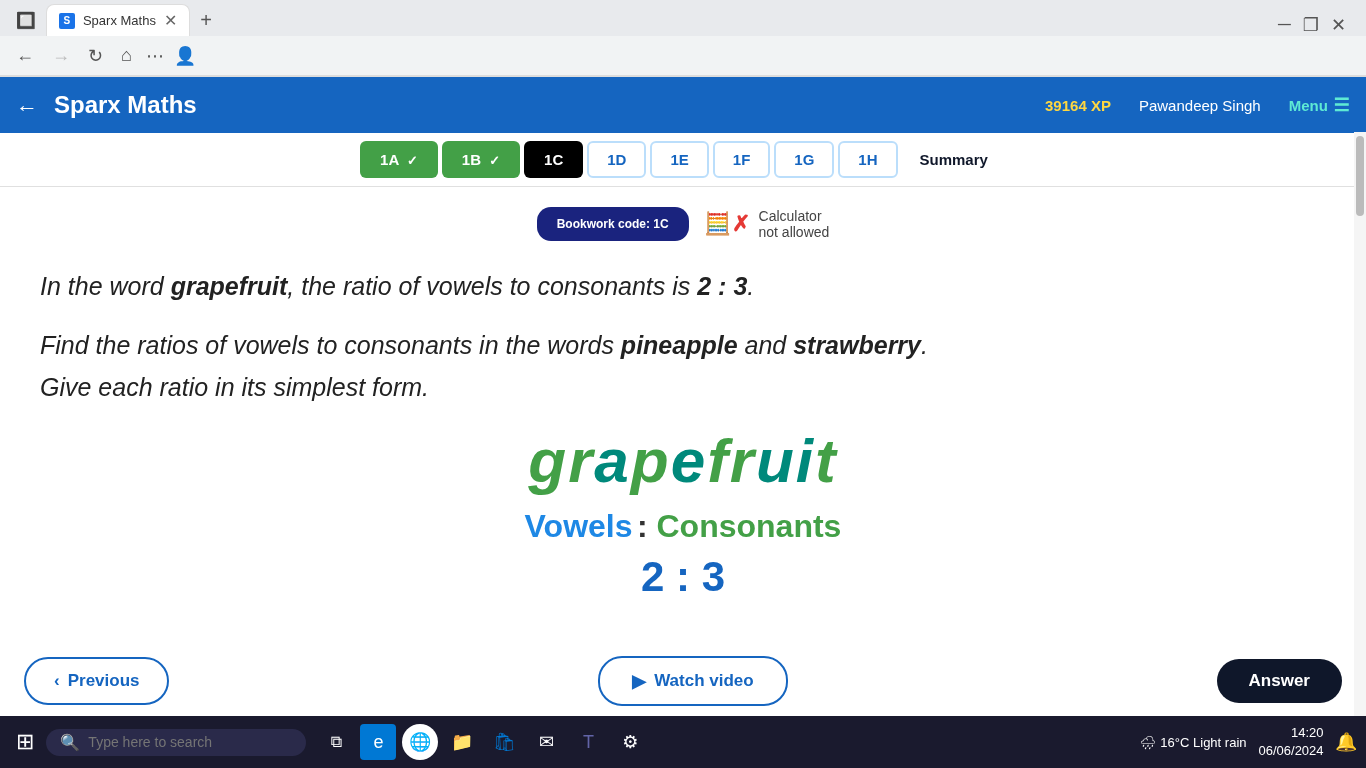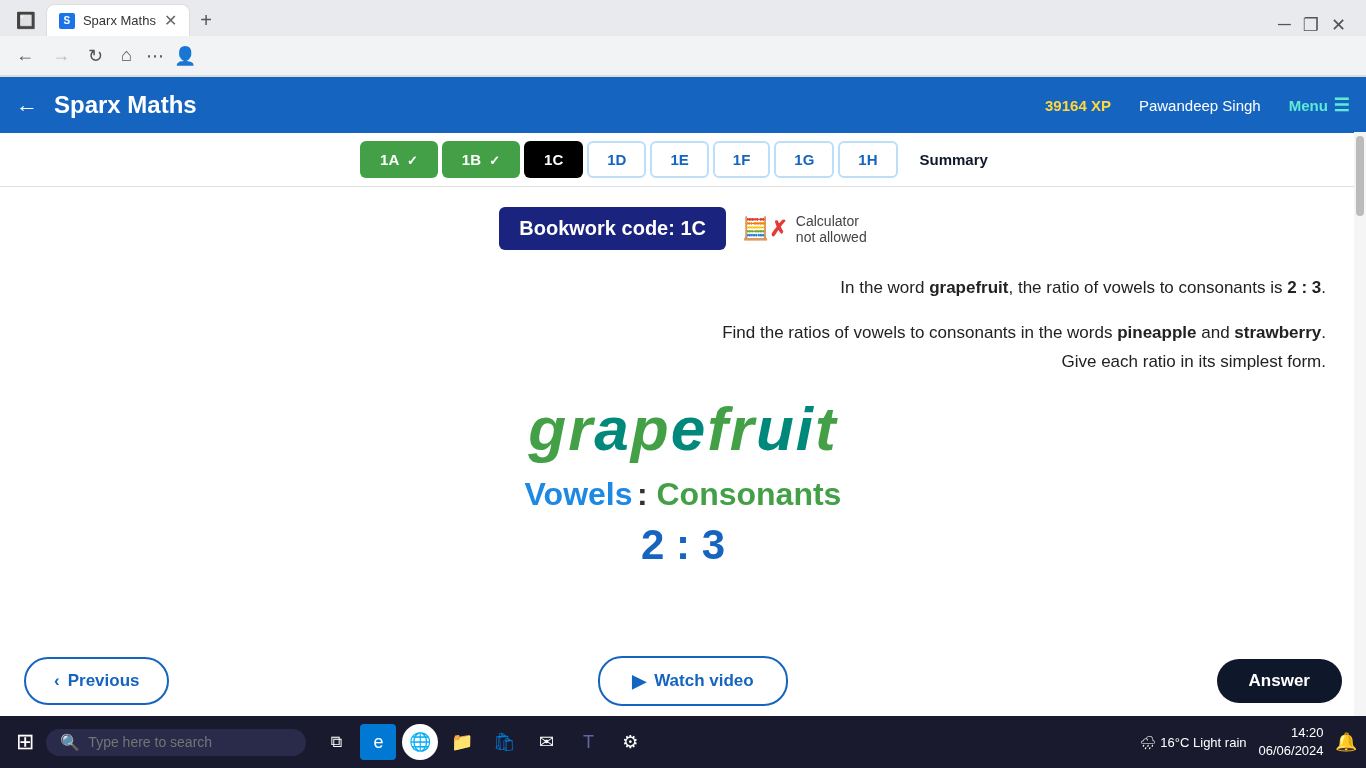--- a/index.html
+++ b/index.html
@@ -55,30 +55,30 @@
 
     
     .main-content {
       padding: 20px 40px; background: white; position: relative; overflow: hidden;
     }
 
     .bookwork-row {
       display: flex; align-items: center; justify-content: center; gap: 16px; margin-bottom: 24px;
     }
     .bookwork-code {
-      background: #1a237e; color: white; padding: 10px 20px; border-radius: 6px; font-size: 20px; font-weight: 600;
+      background: #1a237e; color: white; padding: 10px 20px; border-radius: 14px; font-size: 12px; font-weight: 600;
     }
     .calculator-badge {
       display: flex; align-items: center; gap: 8px; font-size: 14px; color: #444;
     }
     .calc-icon { font-size: 22px; }
     .calc-x { color: #e53935; font-weight: bold; }
 
     .question-text {
-      text-align: right; font-size: 17px; color: #222; line-height: 1.7; margin-bottom: 16px;
+      text-align: left; font-size: 25px; color: #222; line-height: 1.7; margin-bottom: 16px; font-style: italic;
     }
     .question-text strong { font-weight: 700; }
 
     .word-display {
       text-align: center; margin: 16px 0 12px;
     }
     .word-grapefruit {
       font-size: 62px; font-weight: bold; letter-spacing: 2px; font-style: italic;
     }
     

